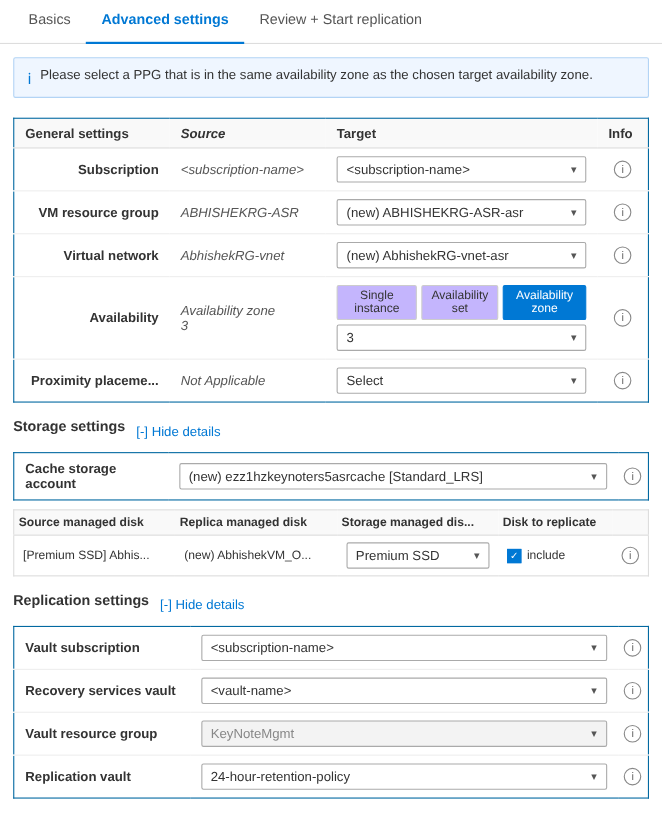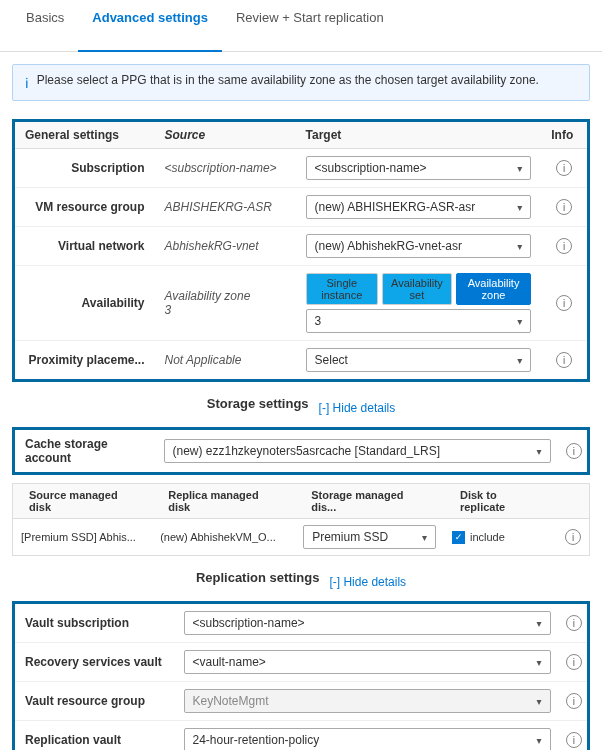--- a/index.html
+++ b/index.html
@@ -13,21 +13,21 @@
     }
 
     
     .tabs {
       display: flex;
       border-bottom: 1px solid #ddd;
       padding: 0 12px;
       background: #fff;
     }
     .tab {
-      padding: 10px 14px 25px;
+      padding: 10px 14px 13px;
       cursor: pointer;
       font-size: 13px;
       color: #555;
       border-bottom: 2px solid transparent;
       margin-bottom: -1px;
     }
     .tab.active {
       color: #0078d4;
       border-bottom: 2px solid #0078d4;
       font-weight: 600;
@@ -61,34 +61,33 @@
       font-size: 13px;
       font-weight: 600;
       color: #333;
       margin-bottom: 8px;
     }
     .section-title-row {
       display: flex;
       align-items: center;
       gap: 10px;
       margin-bottom: 8px;
-      justify-content: center;
     }
     .hide-link {
       color: #0078d4;
       font-size: 12px;
       cursor: pointer;
       text-decoration: none;
     }
 
     
     .settings-table {
       width: 100%;
       border-collapse: collapse;
-      border: 3px solid #0369a1;
+      border: 1px solid #0369a1;
       border-radius: 2px;
     }
     .settings-table th {
       background: #f9f9f9;
       border-bottom: 1px solid #ddd;
       padding: 6px 10px;
       font-size: 12px;
       font-weight: 600;
       color: #333;
       text-align: left;
@@ -137,21 +136,21 @@
       display: flex;
       gap: 4px;
       margin-bottom: 4px;
     }
     .avail-btn {
       padding: 3px 8px;
       font-size: 11px;
       border: 1px solid #ccc;
       border-radius: 2px;
       cursor: pointer;
-      background: #0ea5e9;
+      background: #c4b5fd;
       color: #333;
     }
     .avail-btn.active {
       background: #0078d4;
       color: #fff;
       border-color: #0078d4;
     }
 
     
     .info-circle {
@@ -169,21 +168,21 @@
 
     
     .disk-table {
       width: 100%;
       border-collapse: collapse;
       border: 1px solid #ddd;
     }
     .disk-table th {
       background: #f9f9f9;
       border-bottom: 1px solid #ddd;
-      padding: 5px 16px;
+      padding: 5px 4px;
       font-size: 11px;
       font-weight: 600;
       color: #333;
       text-align: left;
     }
     .disk-table td {
       padding: 6px 8px;
       border-bottom: 1px solid #eee;
       font-size: 11px;
       vertical-align: middle;

